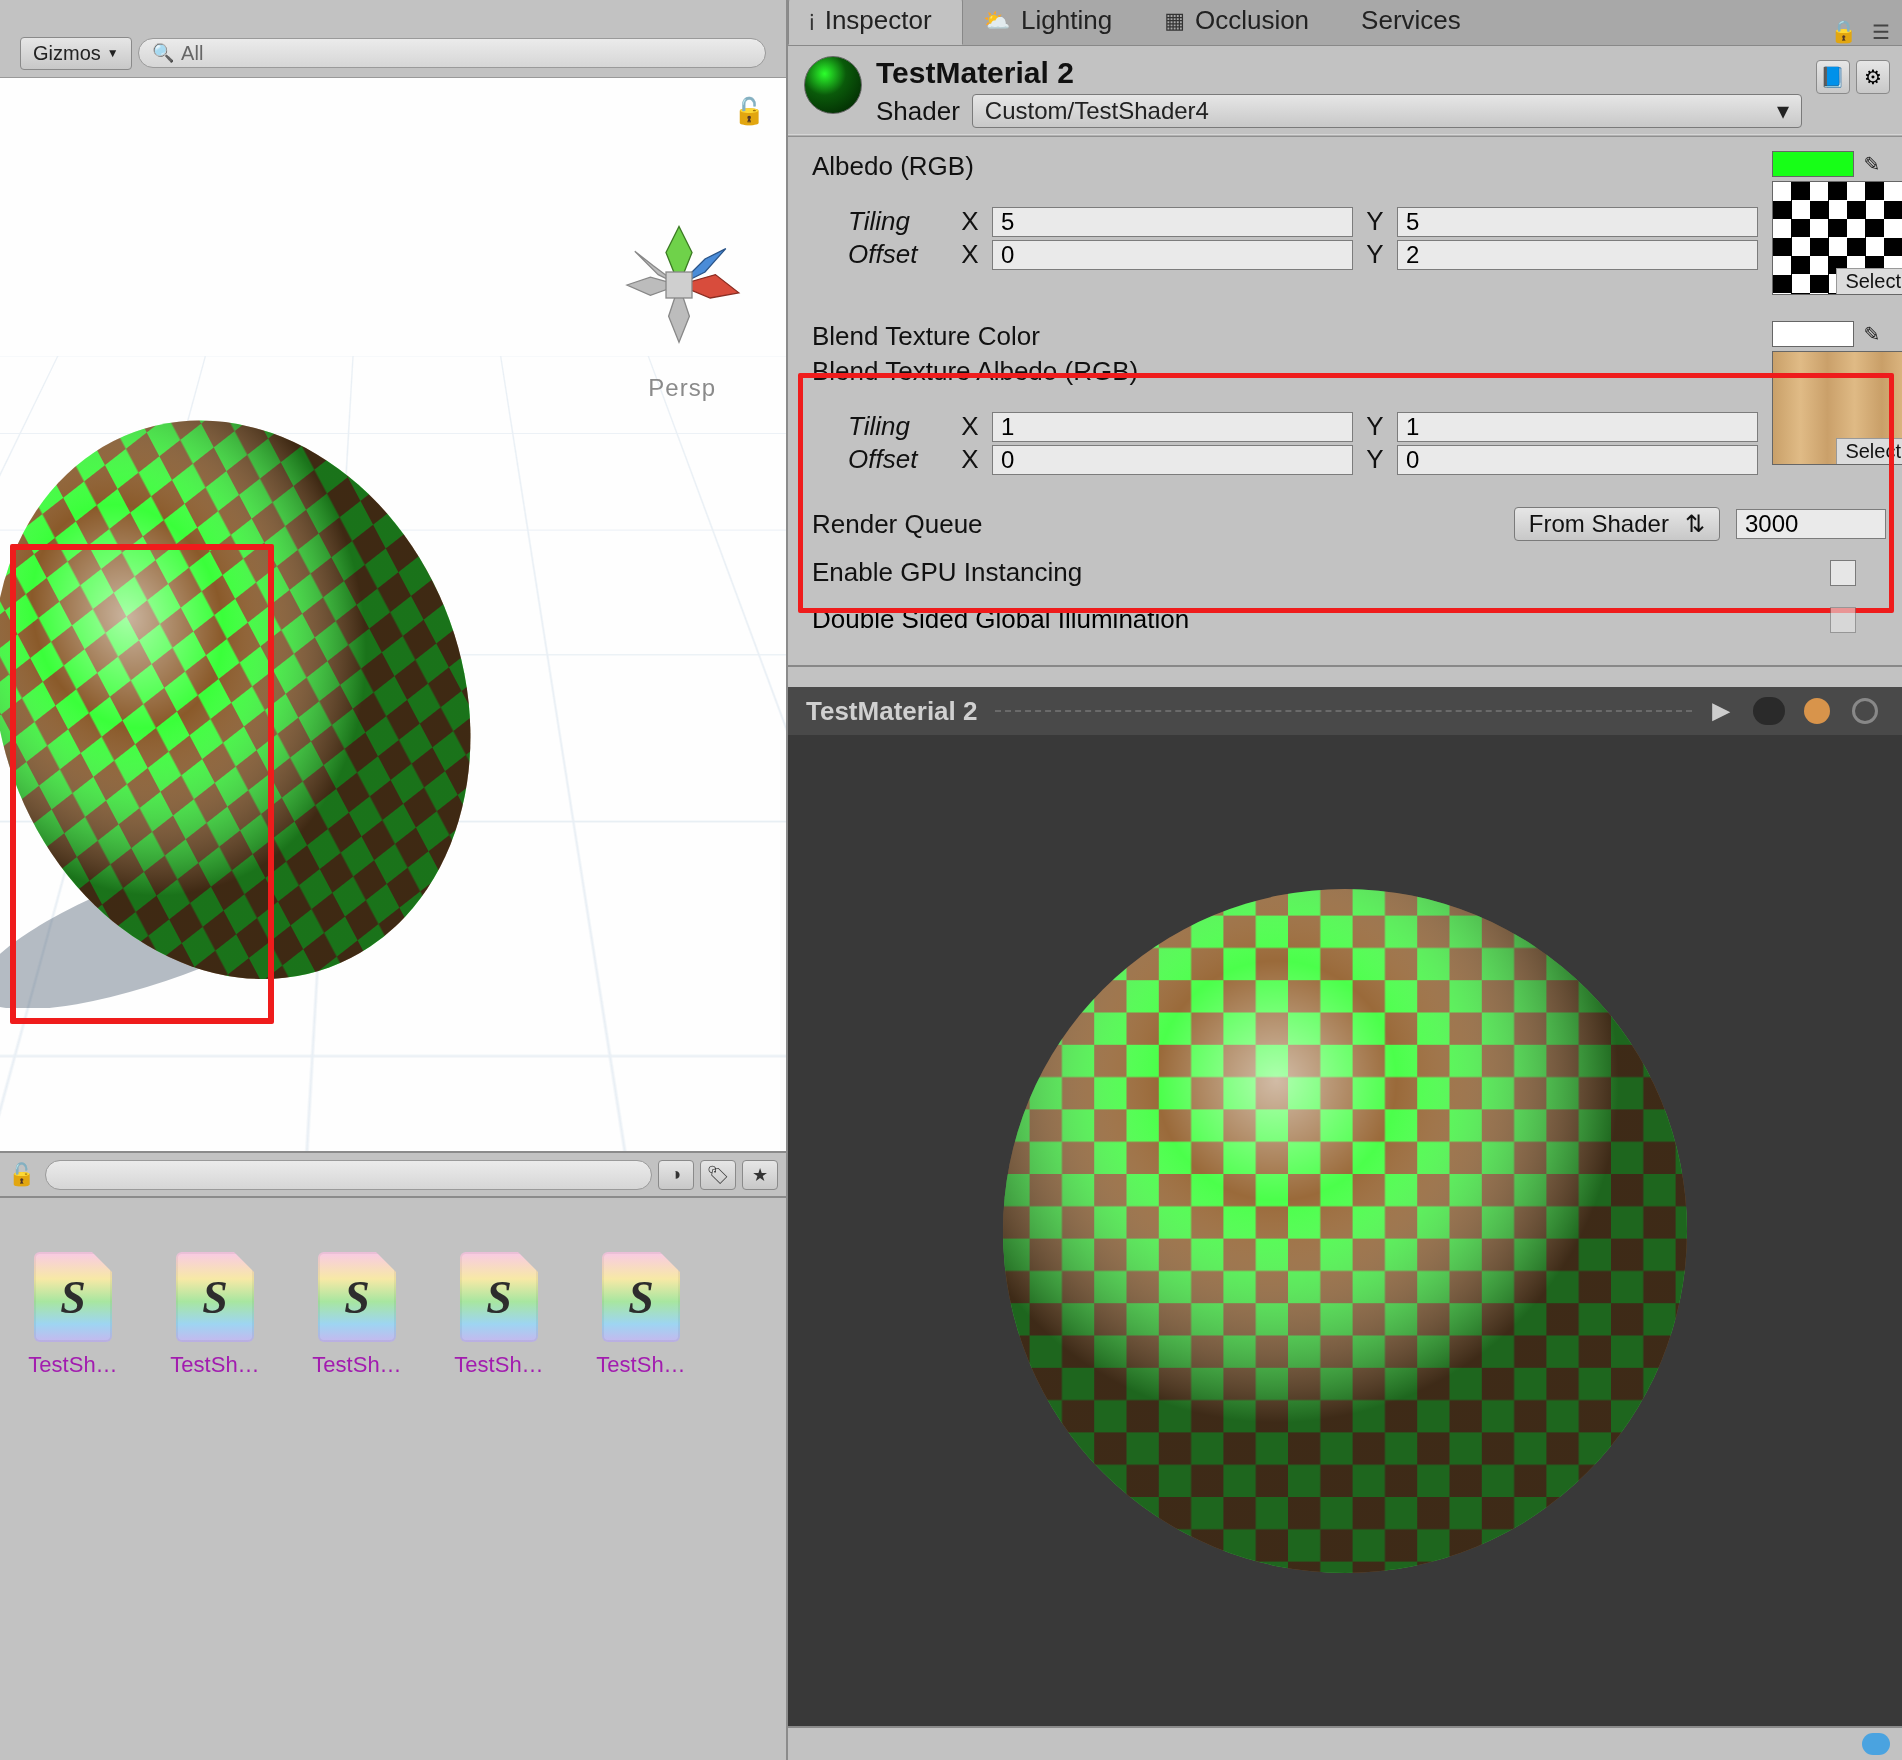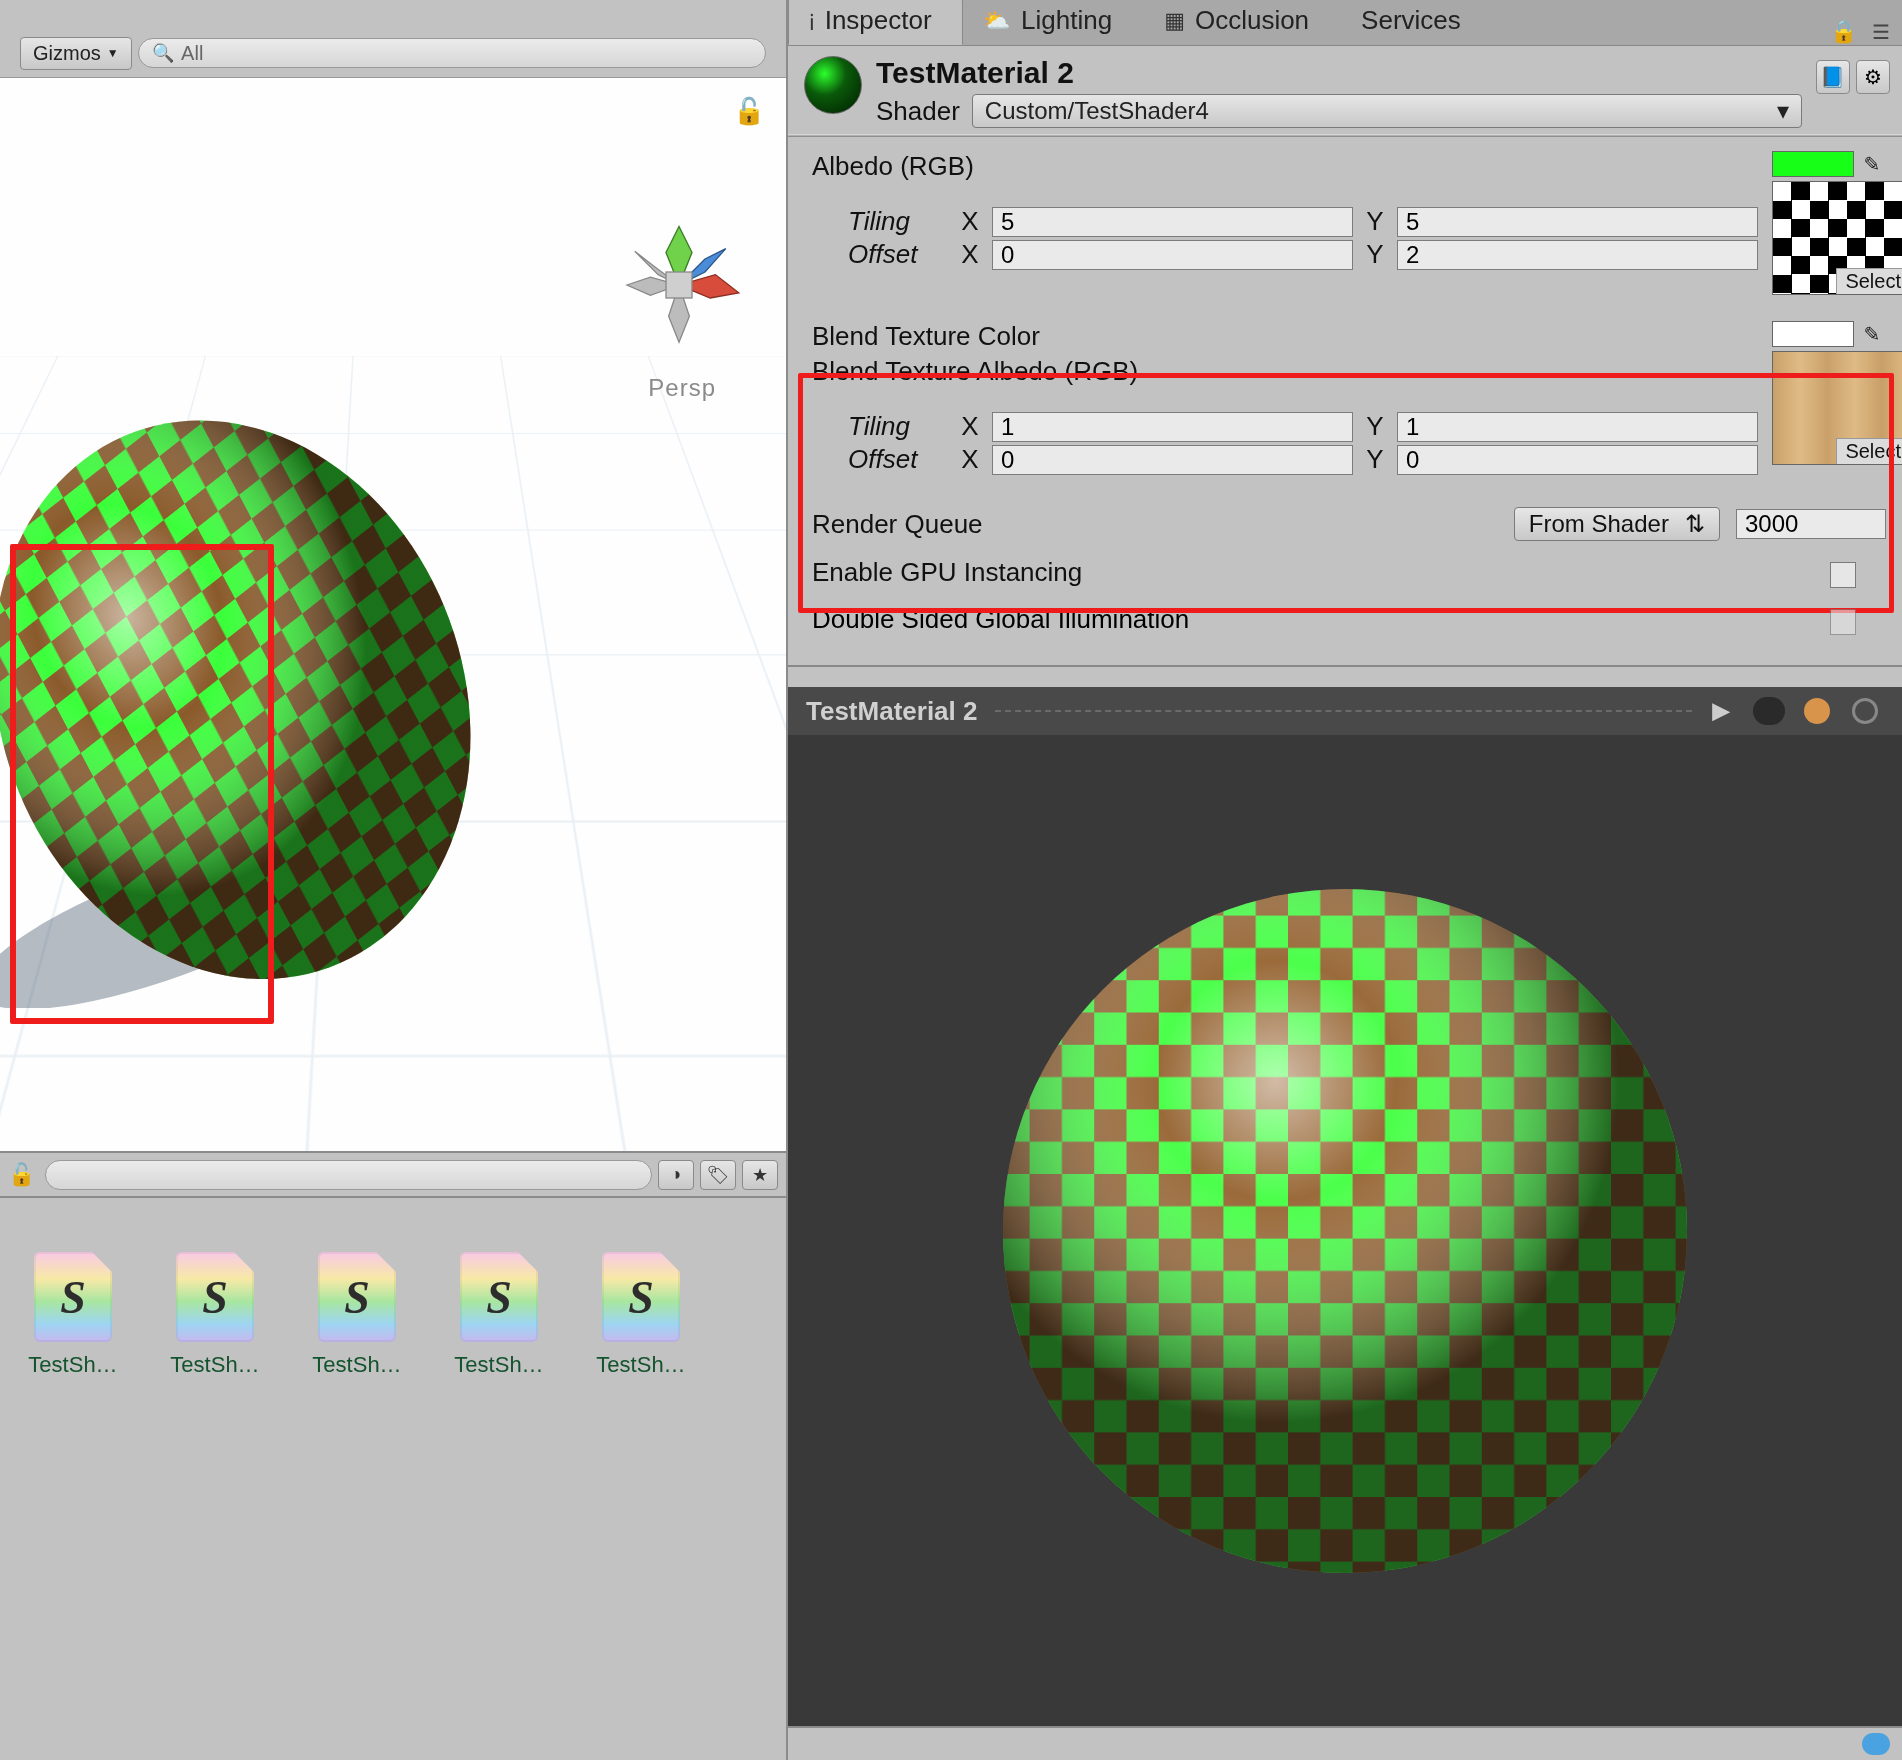--- a/index.html
+++ b/index.html
@@ -42,21 +42,21 @@
   .proj-lock { margin-left:auto; color:#999; font-size:22px; margin-right:4px; }
 
   .asset-row { display:flex; gap:32px; padding:54px 18px; }
   .asset { display:flex; flex-direction:column; align-items:center; width:110px; cursor:pointer; }
   .shader-icn { width:78px; height:90px; border-radius:6px;
     background: linear-gradient(180deg,#f8c9e6 0%,#f7e9a6 30%,#a8e6a0 55%,#9ed5f2 80%,#c6b8ee 100%);
     box-shadow: inset 0 0 0 2px rgba(0,0,0,.05);
     display:flex; align-items:center; justify-content:center; position:relative; }
   .shader-icn::before { content:""; position:absolute; top:0; right:0; width:20px; height:20px; background:#c2c2c2; clip-path: polygon(100% 0,0 0,100% 100%); }
   .shader-icn span { font-family: "Times New Roman", serif; font-weight:700; font-size:46px; color:#2d2d2d; font-style:italic; }
-  .asset-label { margin-top:10px; font-size:22px; color:#14532d; }
+  .asset-label { margin-top:10px; font-size:22px; color:#a21caf; }
 
   
   .tabs { height:46px; background:#a8a8a8; display:flex; align-items:flex-end; border-bottom:1px solid #888; }
   .tab { padding:8px 30px 8px 20px; font-size:26px; color:#222; display:flex; align-items:center; gap:10px; cursor:pointer; border:1px solid transparent; }
   .tab.active { background:#c2c2c2; border:1px solid #888; border-bottom:1px solid #c2c2c2; border-radius:6px 6px 0 0; }
   .tab-ic { font-size:22px; color:#333; }
   .tabs .tabright { margin-left:auto; display:flex; align-items:center; gap:14px; padding-right:12px; }
 
   .insp-header { display:flex; align-items:flex-start; padding:10px 12px 6px 16px; gap:14px; }
   .mat-thumb { width:58px; height:58px; border-radius:30px; background: radial-gradient(circle at 35% 30%, #2cff2c 0%, #0a5a0a 40%, #001c00 100%); border:1px solid #666; }
@@ -93,21 +93,21 @@
   .wood { background: linear-gradient(90deg,#c9a069,#e0bb86 20%,#caa06a 40%,#dfba85 60%,#c99f68 80%,#e0bb86); }
   .tex-select { position:absolute; bottom:0; right:0; background:#dcdcdc; border-top:1px solid #999; border-left:1px solid #999; font-size:20px; padding:1px 8px; cursor:pointer; }
 
   .red-box-insp { position:absolute; left:10px; top:236px; right:8px; height:240px; border:5px solid #ef1c1c; border-radius:2px; pointer-events:none; }
 
   .queue-row { display:flex; align-items:center; padding-top:28px; gap:16px; }
   .queue-label { flex:1; }
   .queue-dd { background: linear-gradient(#e6e6e6,#c8c8c8); border:1px solid #7a7a7a; border-radius:4px; height:34px; display:flex; align-items:center; padding:0 14px; font-size:24px; gap:16px; cursor:pointer; }
   .queue-val { width:150px; height:30px; background:#eaeaea; border:1px solid #7c7c7c; padding:0 8px; font-size:24px; }
 
-  .check-row { display:flex; align-items:flex-end; padding-top:16px; gap:8px; }
+  .check-row { display:flex; align-items:center; padding-top:16px; gap:8px; }
   .check-label { flex:1; }
   .chk { width:26px; height:26px; border:1px solid #7a7a7a; background:#e6e6e6; cursor:pointer; margin-right:30px; }
   .dim { color:#000000; }
 
   
   .preview-sep { height:22px; background:#c2c2c2; border-top:2px solid #888; }
   .preview-hdr { height:48px; background:#494949; display:flex; align-items:center; padding:0 18px; color:#d0d0d0; font-size:26px; font-weight:700; }
   .preview-hdr .hline { flex:1; height:0; border-top:2px dashed #6a6a6a; margin-left:18px; }
   .preview-hdr .pbtn { width:38px; height:32px; margin-left:10px; font-size:22px; display:flex; align-items:center; justify-content:center; color:#ccc; cursor:pointer; }
   .preview-hdr .sphere-toggle { background:#2a2a2a; border-radius:16px; width:32px; height:28px; }

